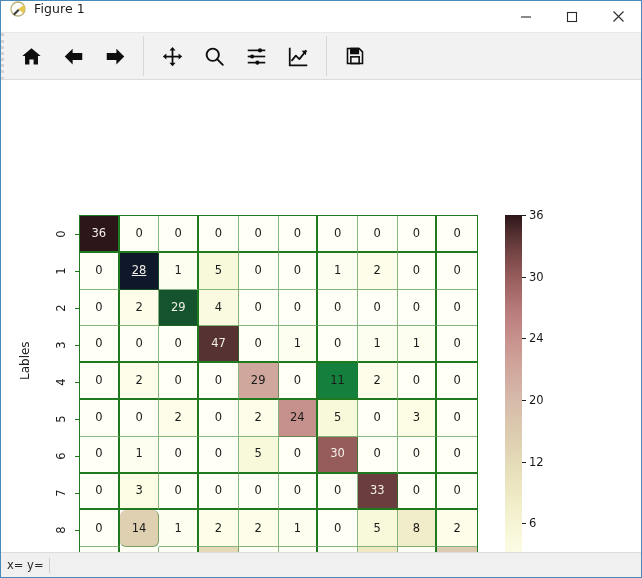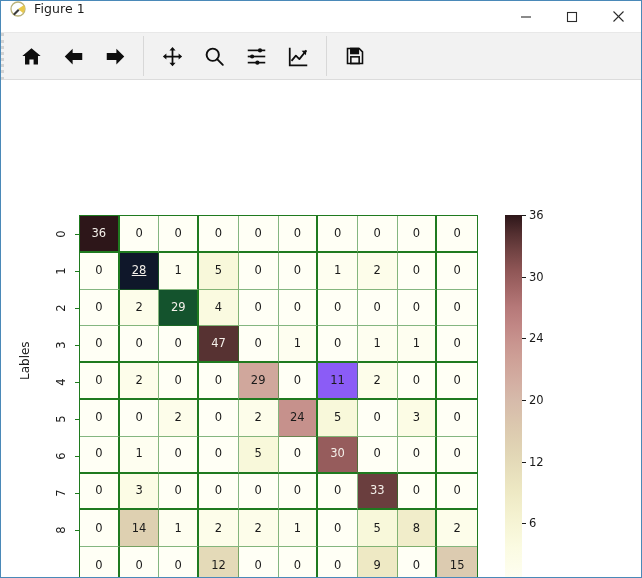--- a/index.html
+++ b/index.html
@@ -277,21 +277,21 @@
         <div class="cell major-b" style="background: rgb(255, 255, 245); color: rgb(26, 26, 26);">0</div>
         <div class="cell major-b" style="background: rgb(254, 254, 240); color: rgb(26, 26, 26);">1</div>
         <div class="cell major-r major-b" style="background: rgb(254, 254, 240); color: rgb(26, 26, 26);">1</div>
         <div class="cell major-b lastcol" style="background: rgb(255, 255, 245); color: rgb(26, 26, 26);">0</div>
         <div class="cell major-r major-b" style="background: rgb(255, 255, 245); color: rgb(26, 26, 26);">0</div>
         <div class="cell major-b" style="background: rgb(253, 253, 234); color: rgb(26, 26, 26);">2</div>
         <div class="cell major-r major-b" style="background: rgb(255, 255, 245); color: rgb(26, 26, 26);">0</div>
         <div class="cell major-b" style="background: rgb(255, 255, 245); color: rgb(26, 26, 26);">0</div>
         <div class="cell major-b" style="background: rgb(208, 167, 156); color: rgb(26, 26, 26);">29</div>
         <div class="cell major-r major-b" style="background: rgb(255, 255, 245); color: rgb(26, 26, 26);">0</div>
-        <div class="cell major-b" style="background: #8b5cf6; color: rgb(26, 26, 26);">11</div>
+        <div class="cell major-b" style="background: #15803d; color: rgb(26, 26, 26);">11</div>
         <div class="cell major-b" style="background: rgb(253, 253, 234); color: rgb(26, 26, 26);">2</div>
         <div class="cell major-r major-b" style="background: rgb(255, 255, 245); color: rgb(26, 26, 26);">0</div>
         <div class="cell major-b lastcol" style="background: rgb(255, 255, 245); color: rgb(26, 26, 26);">0</div>
         <div class="cell major-r" style="background: rgb(255, 255, 245); color: rgb(26, 26, 26);">0</div>
         <div class="cell" style="background: rgb(255, 255, 245); color: rgb(26, 26, 26);">0</div>
         <div class="cell major-r" style="background: rgb(253, 253, 234); color: rgb(26, 26, 26);">2</div>
         <div class="cell" style="background: rgb(255, 255, 245); color: rgb(26, 26, 26);">0</div>
         <div class="cell" style="background: rgb(253, 253, 234); color: rgb(26, 26, 26);">2</div>
         <div class="cell major-r" style="background: rgb(198, 145, 140); color: rgb(26, 26, 26);">24</div>
         <div class="cell" style="background: rgb(248, 248, 218); color: rgb(26, 26, 26);">5</div>
@@ -312,21 +312,21 @@
         <div class="cell major-b" style="background: rgb(252, 252, 229); color: rgb(26, 26, 26);">3</div>
         <div class="cell major-r major-b" style="background: rgb(255, 255, 245); color: rgb(26, 26, 26);">0</div>
         <div class="cell major-b" style="background: rgb(255, 255, 245); color: rgb(26, 26, 26);">0</div>
         <div class="cell major-b" style="background: rgb(255, 255, 245); color: rgb(26, 26, 26);">0</div>
         <div class="cell major-r major-b" style="background: rgb(255, 255, 245); color: rgb(26, 26, 26);">0</div>
         <div class="cell major-b" style="background: rgb(255, 255, 245); color: rgb(26, 26, 26);">0</div>
         <div class="cell major-b" style="background: rgb(106, 62, 62); color: rgb(244, 240, 234);">33</div>
         <div class="cell major-r major-b" style="background: rgb(255, 255, 245); color: rgb(26, 26, 26);">0</div>
         <div class="cell major-b lastcol" style="background: rgb(255, 255, 245); color: rgb(26, 26, 26);">0</div>
         <div class="cell major-r" style="background: rgb(255, 255, 245); color: rgb(26, 26, 26);">0</div>
-        <div class="cell" style="background: rgb(222, 208, 177); color: rgb(26, 26, 26);">14</div>
+        <div class="cell" style="background: rgb(222, 208, 177); color: rgb(26, 26, 26); border-radius: 6px;">14</div>
         <div class="cell major-r" style="background: rgb(254, 254, 240); color: rgb(26, 26, 26);">1</div>
         <div class="cell" style="background: rgb(253, 253, 234); color: rgb(26, 26, 26);">2</div>
         <div class="cell" style="background: rgb(253, 253, 234); color: rgb(26, 26, 26);">2</div>
         <div class="cell major-r" style="background: rgb(254, 254, 240); color: rgb(26, 26, 26);">1</div>
         <div class="cell" style="background: rgb(255, 255, 245); color: rgb(26, 26, 26);">0</div>
         <div class="cell" style="background: rgb(248, 248, 218); color: rgb(26, 26, 26);">5</div>
         <div class="cell major-r" style="background: rgb(241, 237, 202); color: rgb(26, 26, 26);">8</div>
         <div class="cell lastcol" style="background: rgb(253, 253, 234); color: rgb(26, 26, 26);">2</div>
         <div class="cell major-r lastrow" style="background: rgb(255, 255, 245); color: rgb(26, 26, 26);">0</div>
         <div class="cell lastrow" style="background: rgb(255, 255, 245); color: rgb(26, 26, 26);">0</div>
@@ -368,14 +368,18 @@
       <div class="cbtick" style="top: 320px;"></div>
       <div class="cblab" style="top: 320px;">20</div>
       <div class="cbtick" style="top: 258.333px;"></div>
       <div class="cblab" style="top: 258.333px;">24</div>
       <div class="cbtick" style="top: 196.667px;"></div>
       <div class="cblab" style="top: 196.667px;">30</div>
       <div class="cbtick" style="top: 135px;"></div>
       <div class="cblab" style="top: 135px;">36</div>
     </div>
 
+  <div id="statusbar">
+    <span id="status-text">x= y=</span>
+    <span id="status-divider"></span>
+  </div>
 
 </div>
 
 </body></html>

